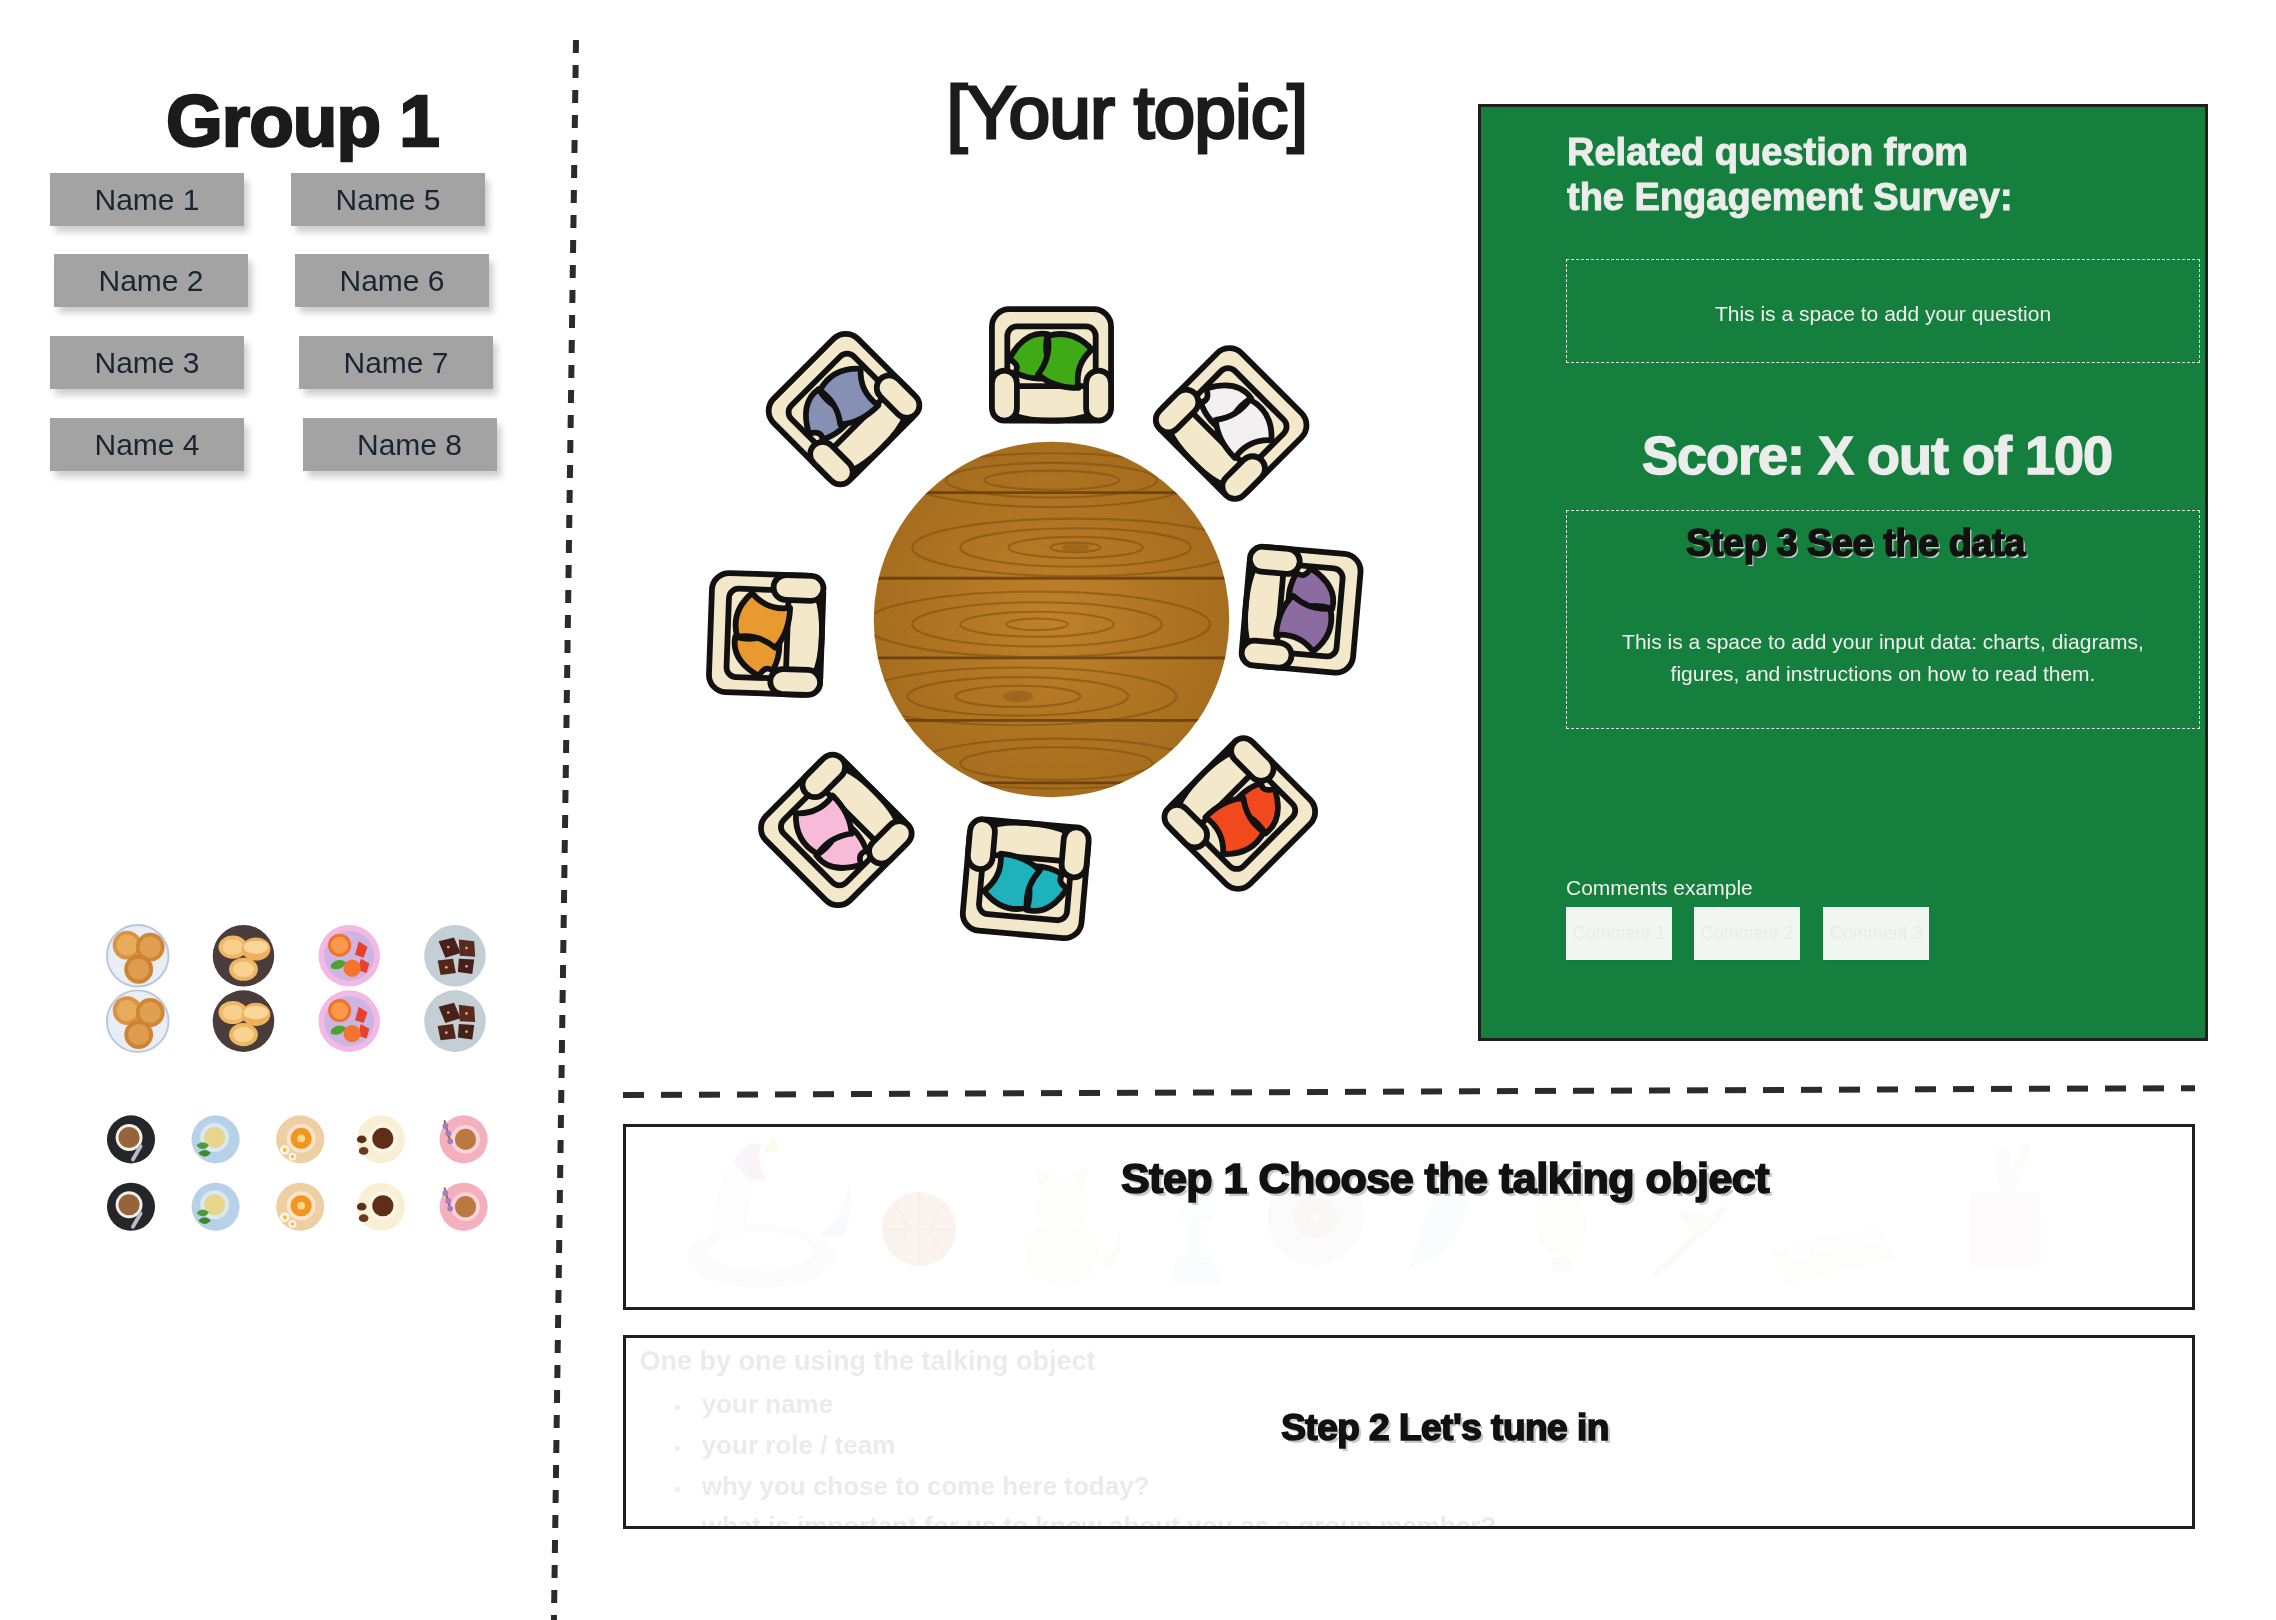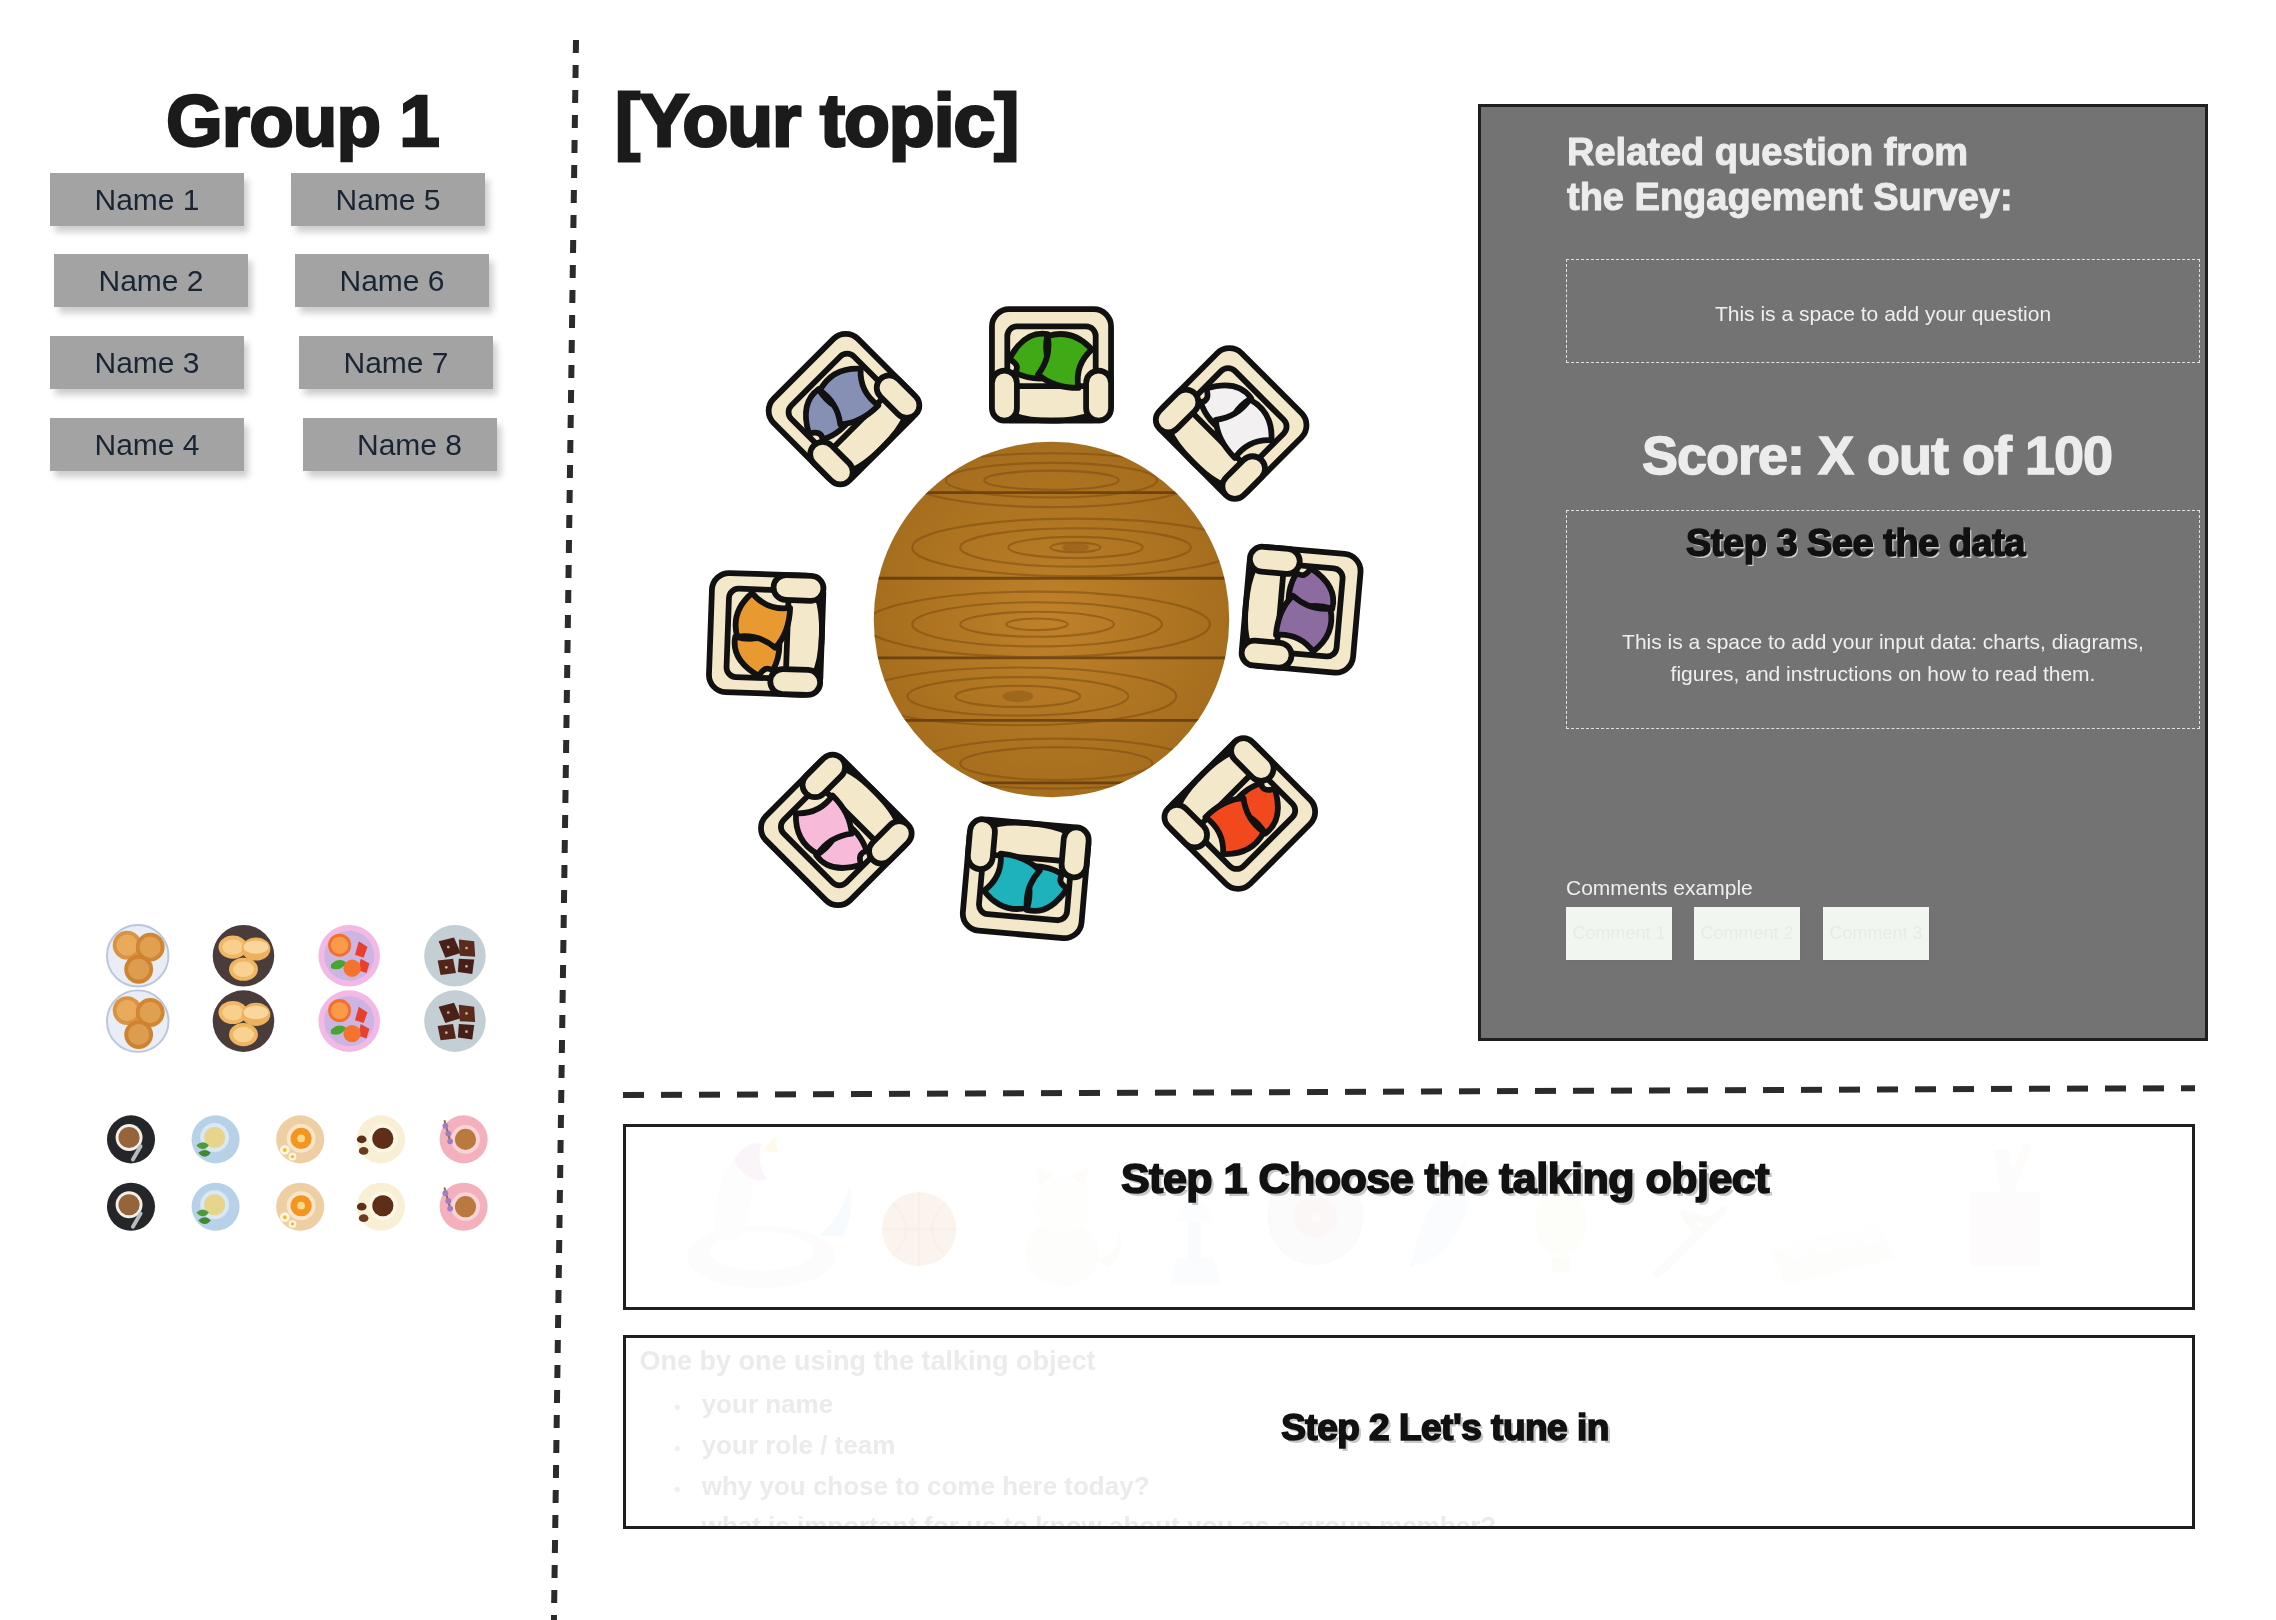--- a/index.html
+++ b/index.html
@@ -37,32 +37,32 @@
   }
   #h-divider {
     position:absolute; left:623px; top:1071px; width:1572px; height:5.8px;
     background:repeating-linear-gradient(to right,#2b2b2b 0,#2b2b2b 21px,
                  transparent 21px,transparent 38px);
     transform:rotate(-0.25deg); transform-origin:left center;
   }
 
   
   #topic-title {
-    position:absolute; left:615px; top:56px; width:692px; text-align:left;
-    font-weight:700; font-size:75px; color:#1b1b1b;
+    position:absolute; left:615px; top:48px; width:692px; text-align:right;
+    font-weight:400; font-size:75px; color:#1b1b1b;
     -webkit-text-stroke:2.9px #1b1b1b; letter-spacing:-1px;
   }
 
   
   #table-scene { position:absolute; left:672px; top:219px; width:759px; height:759px; }
 
   
   #survey-panel {
     position:absolute; left:1478px; top:83px; width:730px; height:937px;
-    border:3.8px solid #1f1f1f; background:#737373;
+    border:3.8px solid #1f1f1f; background:#15803d;
   }
   .panel-heading {
     position:absolute; left:86px; top:23px; width:634px;
     font-weight:900; font-size:38px; line-height:1.18; color:#ececec;
     -webkit-text-stroke:1px #ececec;
   }
   .dashed-box { position:absolute; border:1.9px dashed #e2e2e2; }
   .ph-text {
     position:absolute; width:100%; text-align:center;
     color:#efefef; font-size:21px; line-height:1.5;

